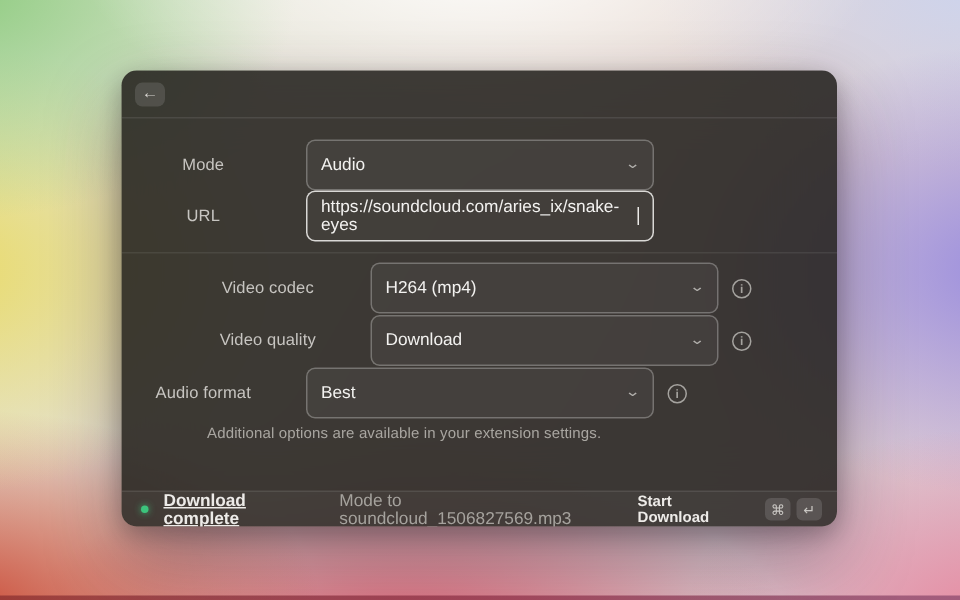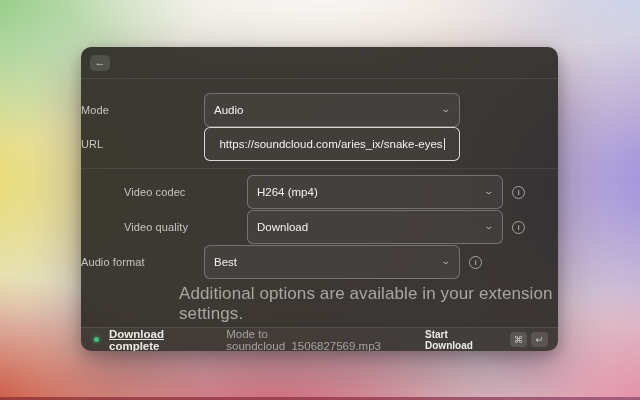--- a/index.html
+++ b/index.html
@@ -61,26 +61,26 @@
 
   .form-area { padding-top: 21px; }
 
   .row {
     display: flex; align-items: center;
     height: 20px; margin-bottom: 14px;
   }
   .row.gap15 { margin-bottom: 15px; margin-left: 43px; }
   .row-label {
     width: 109px; flex: 0 0 109px;
-    text-align: left; margin-right: 14px;
+    text-align: center; margin-right: 14px;
     font-size: 11px; color: #c7c5c1;
     letter-spacing: .1px;
   }
   .control {
-    width: 256px; height: 20px;
+    width: 232px; height: 20px;
     border: 1px solid rgba(255,255,255,0.27);
     border-radius: 6px;
     background: rgba(255,255,255,0.045);
     display: flex; align-items: center; justify-content: space-between;
     padding: 16px 9px;
     color: #f3f2f0; font-size: 11.5px; font-weight: 500;
     cursor: pointer;
   }
   .control .chev {
     color: #b3b1ad; font-size: 9px; line-height: 1;
@@ -103,22 +103,22 @@
     border: 1px solid #a5a39f; border-radius: 50%;
     color: #a5a39f; font-size: 8px; font-weight: 700;
     display: flex; align-items: center; justify-content: center;
     cursor: pointer;
   }
   .divider {
     height: 1px; background: rgba(255,255,255,0.075);
     margin: 8px 0 13px 0;
   }
   .note {
-    margin-left: 98px;
-    font-size: 17px; color: #a9a6a1;
+    margin-left: 57px;
+    font-size: 10px; color: #a9a6a1;
     letter-spacing: .1px;
   }
 
   
   .status-bar {
     margin-top: auto;
     height: 24px; flex: 0 0 24px;
     border-top: 1px solid rgba(255,255,255,0.09);
     background: rgba(255,255,255,0.035);
     display: flex; align-items: center;

